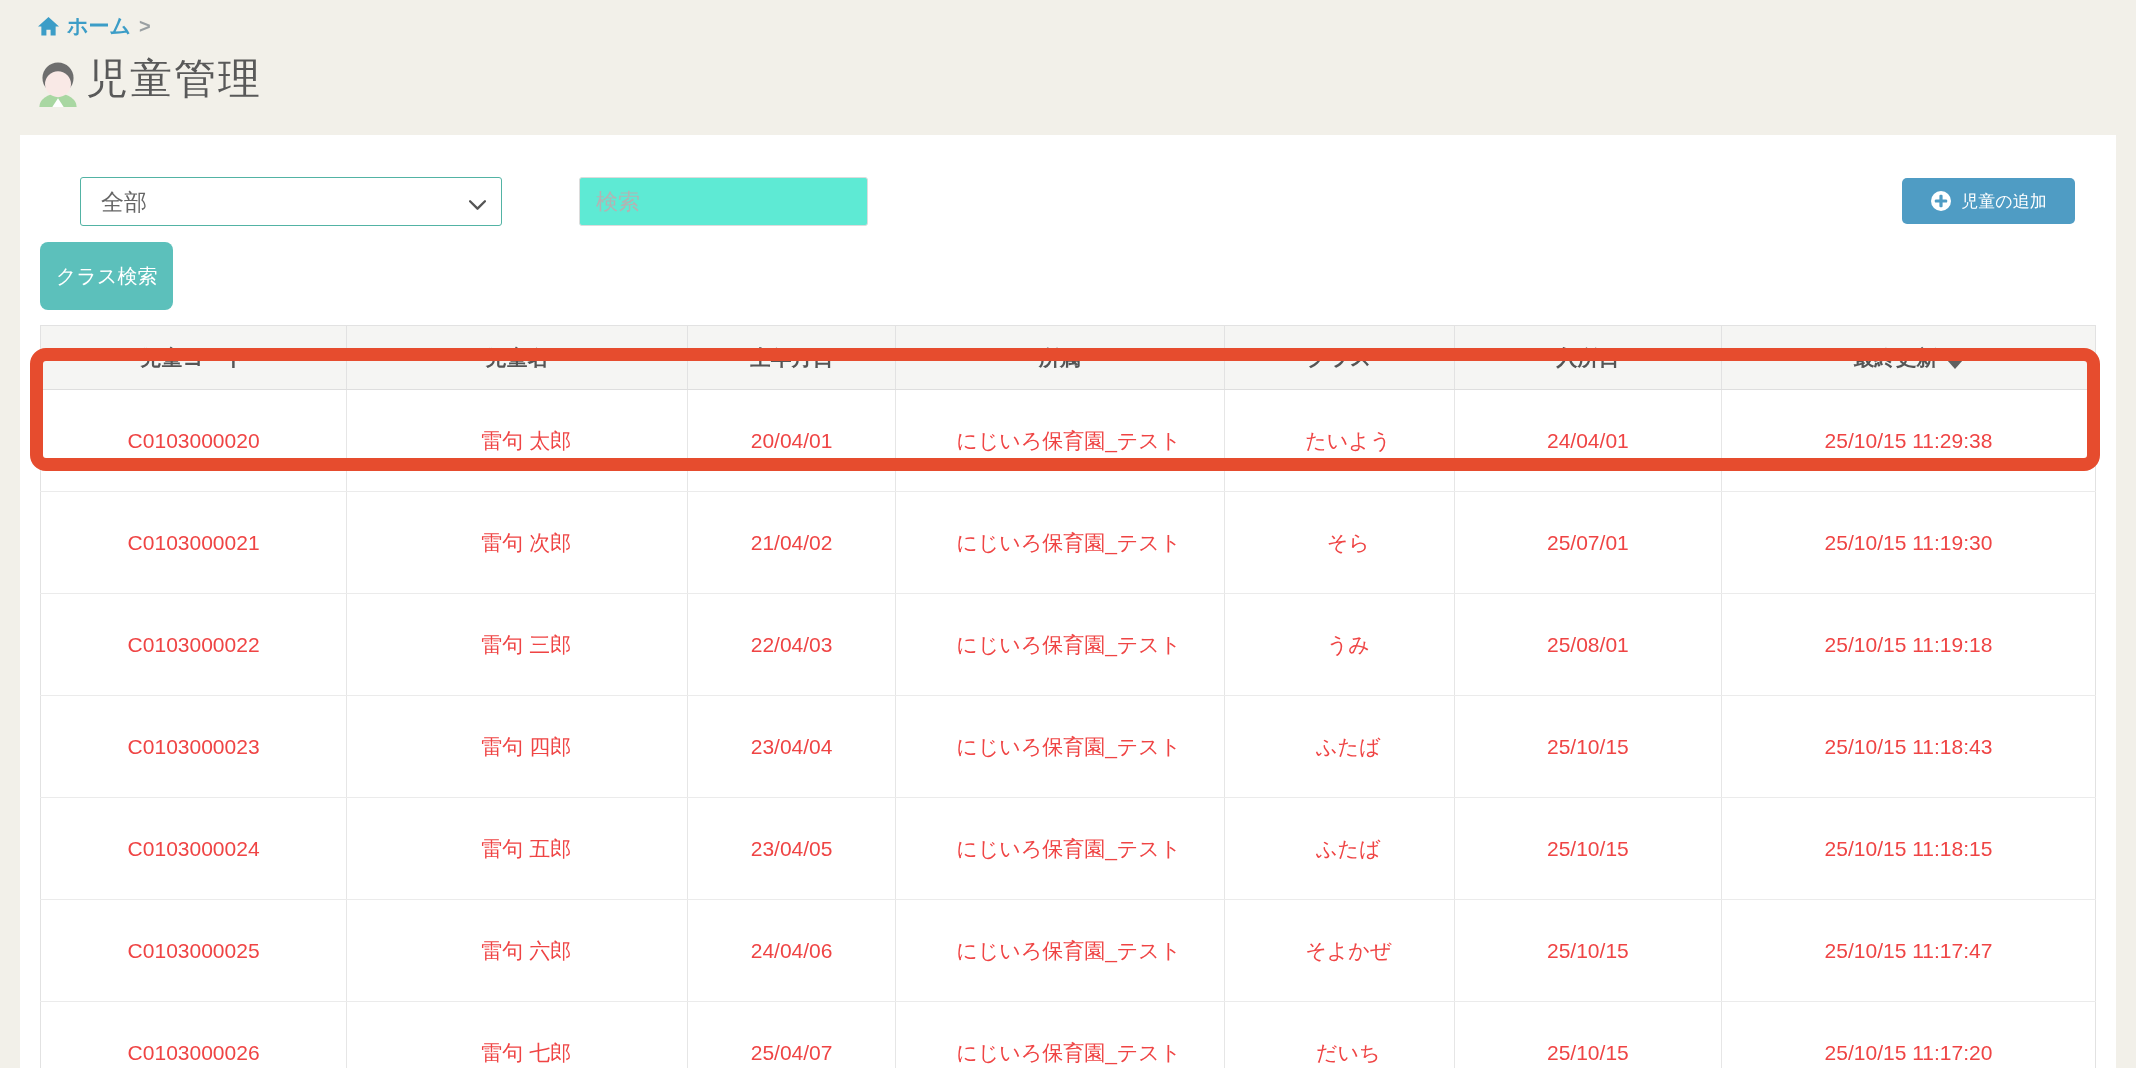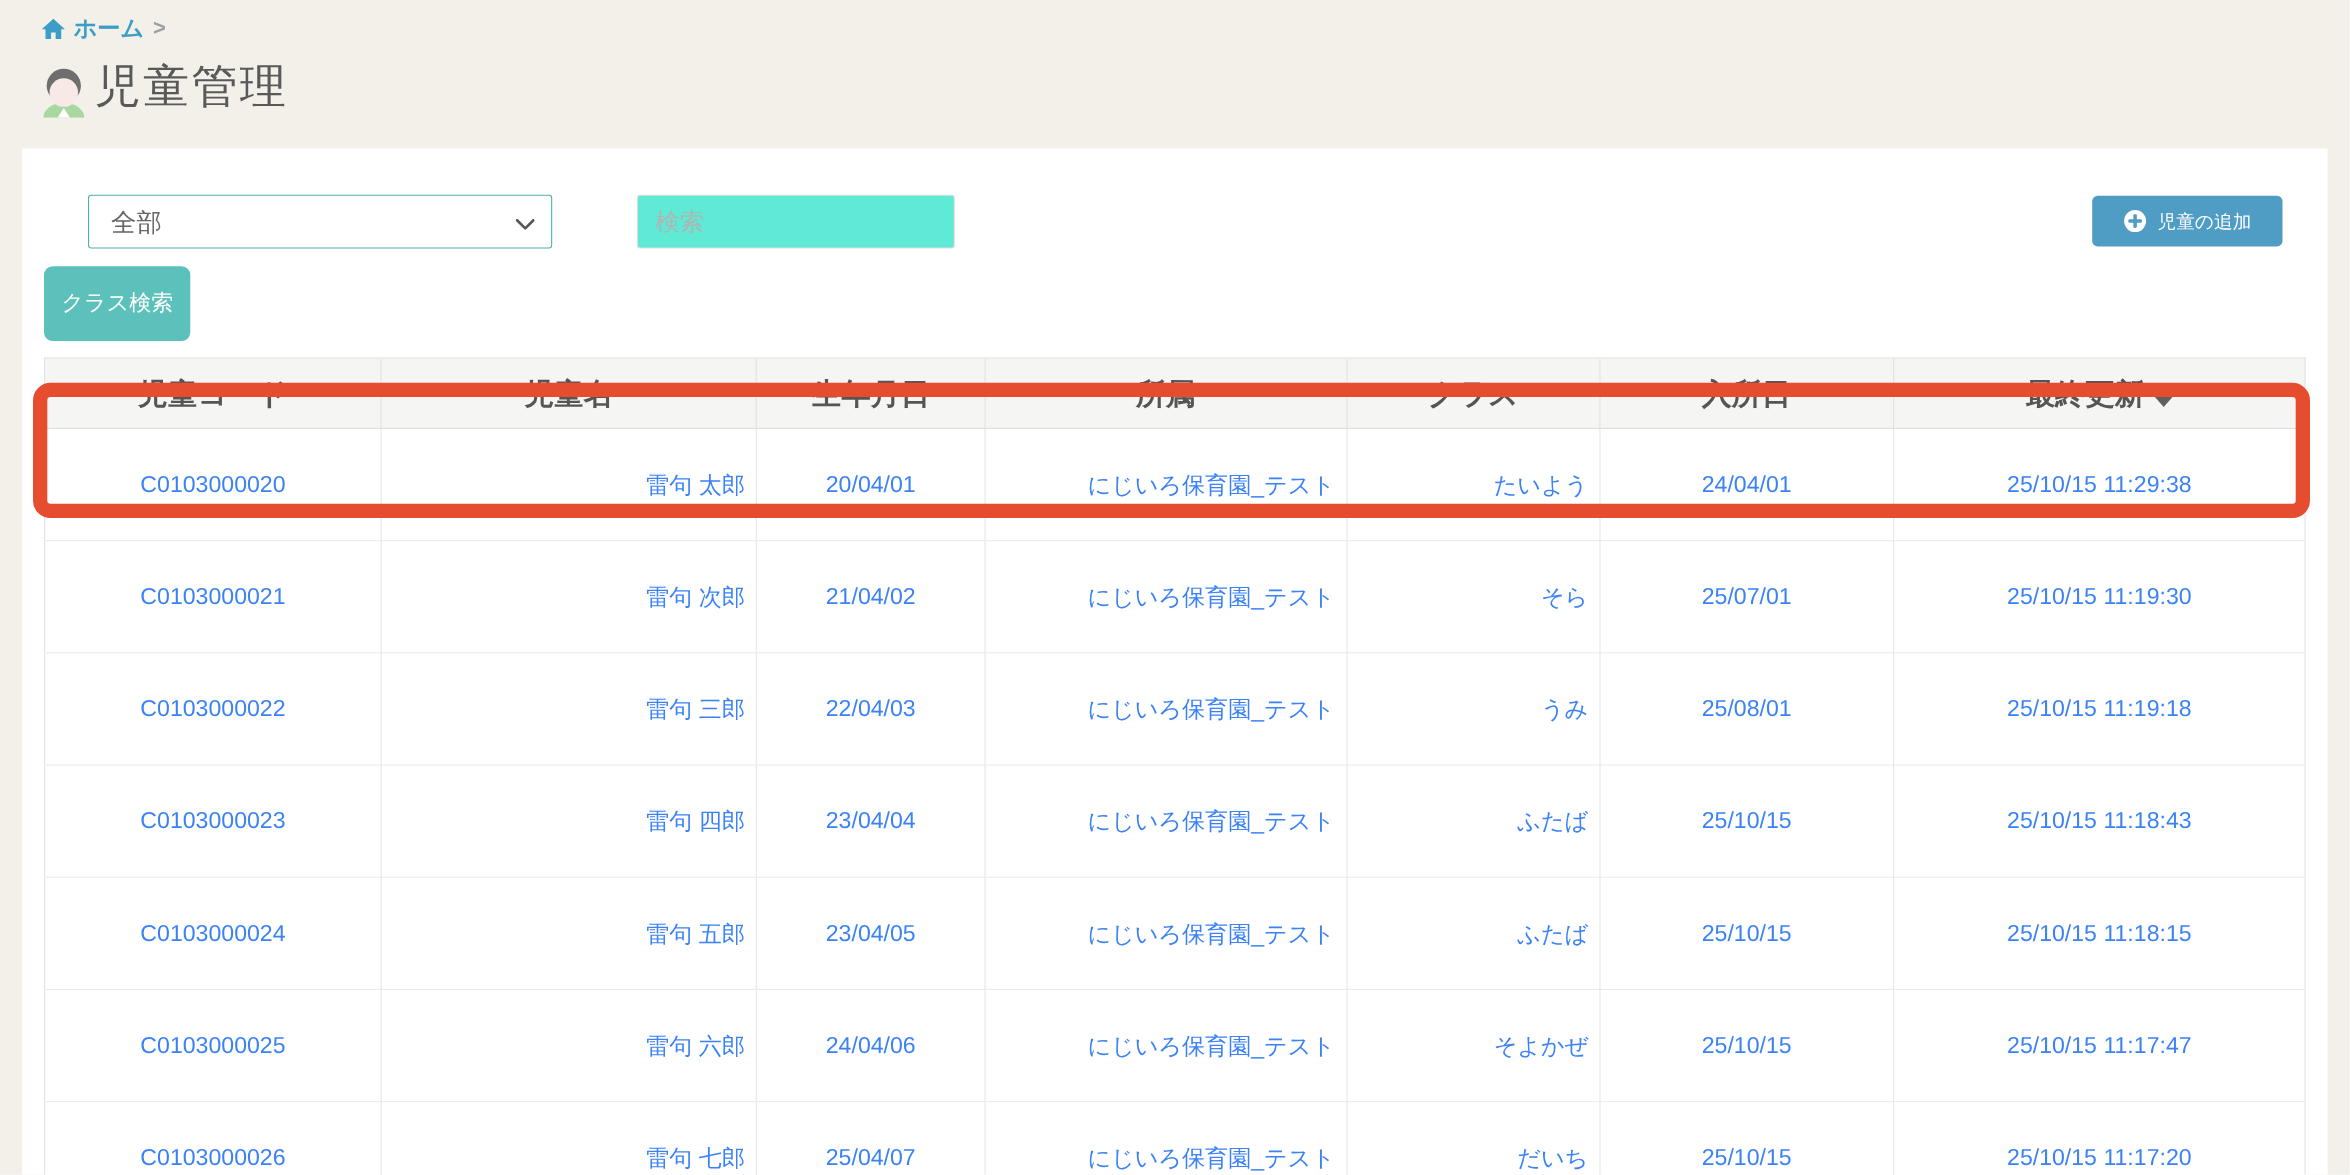--- a/index.html
+++ b/index.html
@@ -68,31 +68,31 @@
   }
 
   
   table.children {
     width: 100%; margin-top: 15px;
     border-collapse: collapse; table-layout: fixed;
     border: 1px solid #e2e2e2;
   }
   table.children th {
     height: 64px; background: #f5f5f3; color: #555;
-    font-size: 27px; font-weight: bold; text-align: center;
+    font-size: 21px; font-weight: bold; text-align: center;
     border-right: 1px solid #e2e2e2; border-bottom: 1px solid #dedede;
     cursor: pointer;
   }
   table.children th:last-child, table.children td:last-child { border-right: none; }
   table.children td {
-    height: 102px; font-size: 21px; color: #3b82f6; background: #fff;
+    height: 102px; font-size: 21px; color: #ef4444; background: #fff;
     border-right: 1px solid #e6e6e6; border-bottom: 1px solid #ebebeb;
   }
   td.al-center { text-align: center; padding: 0 8px; }
-  td.al-left { text-align: right; padding: 0 10px 0 28px; }
+  td.al-left { text-align: center; padding: 0 10px 0 28px; }
 
   .sort-icon { display: inline-flex; flex-direction: column; gap: 3px; margin-left: 10px; vertical-align: middle; }
   .sort-icon .up   { width: 0; height: 0; border-left: 8px solid transparent; border-right: 8px solid transparent; border-bottom: 9px solid #c6c6c6; }
   .sort-icon .down { width: 0; height: 0; border-left: 8px solid transparent; border-right: 8px solid transparent; border-top: 9px solid #5f5f5f; }
 
   
   .highlight-box {
     position: absolute; left: 30px; top: 348px;
     width: 2070px; height: 123px;
     border: 13px solid #e64c2e; border-radius: 16px;

